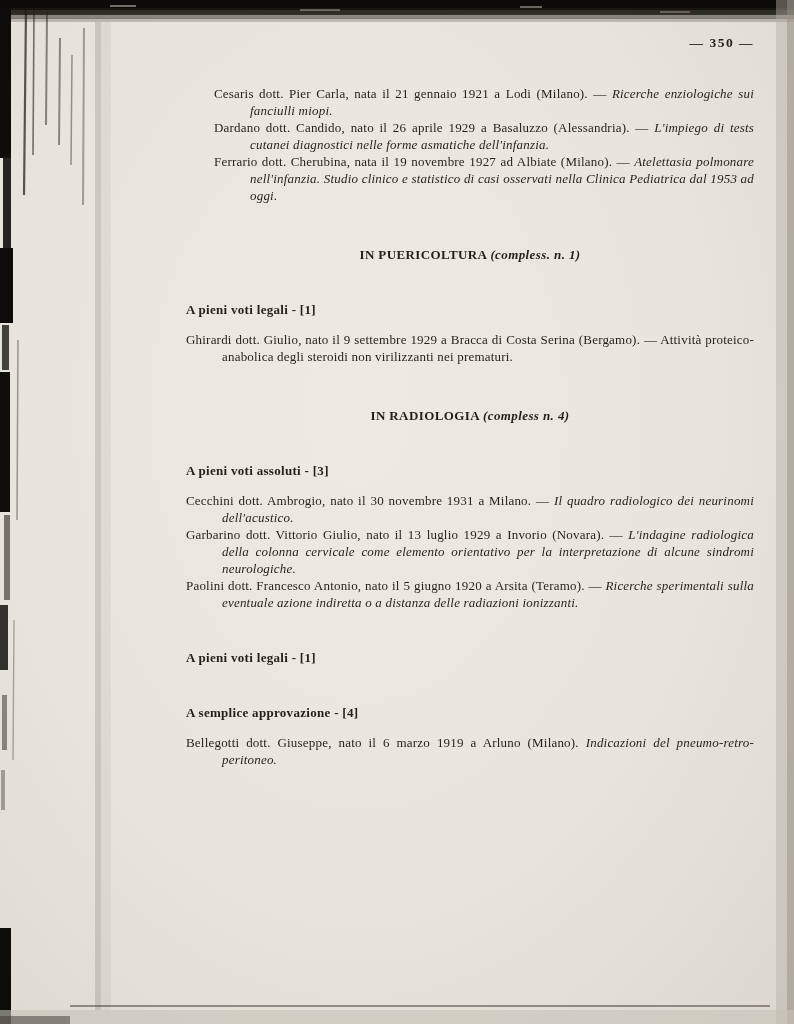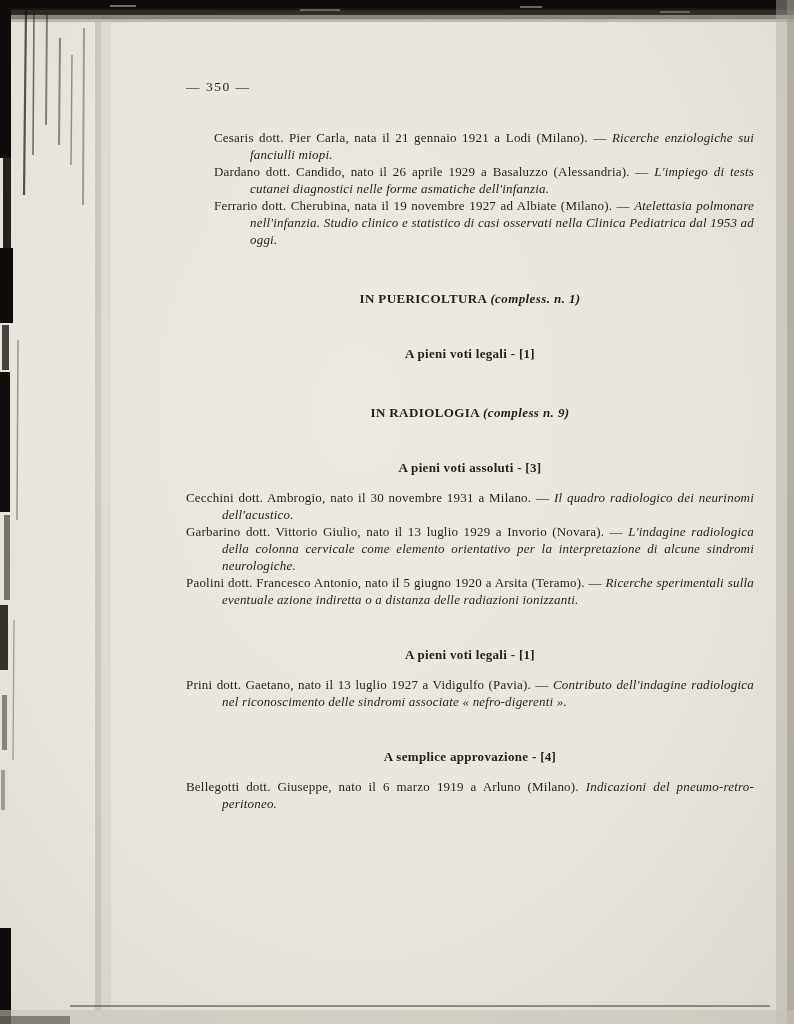--- a/index.html
+++ b/index.html
@@ -24,44 +24,44 @@
   .content {
     position: relative;
     z-index: 2;
     margin-left: 186px;
     margin-right: 40px;
     color: #241f19;
     font-size: 13px;
     line-height: 17px;
   }
   .page-number {
-    text-align: left;
-    padding-top: 78px;
-    font-weight: normal;
+    text-align: right;
+    padding-top: 34px;
+    font-weight: bold;
     letter-spacing: 1.5px;
     font-size: 13.5px;
   }
   .entries-top { margin-top: 34px; margin-left: 28px; }
   .entry {
     padding-left: 36px;
     text-indent: -36px;
     text-align: justify;
     letter-spacing: 0.2px;
   }
   .entry em, .heading-note { font-style: italic; }
   .section-heading {
     text-align: center;
     font-size: 13px;
     font-weight: bold;
     margin-top: 42px;
     letter-spacing: 0.4px;
   }
   .section-heading .heading-note { margin-left: 3px; }
   .subheading {
-    text-align: center;
+    text-align: left;
     font-size: 13px;
     font-weight: bold;
     margin-top: 38px;
     margin-bottom: 13px;
     letter-spacing: 0.3px;
   }
 </style>
 </head>
 <body>
 
@@ -115,34 +115,34 @@
 
     <div class="entries-top">
       <p class="entry"><span>Cesaris dott. Pier Carla, nata il 21 gennaio 1921 a Lodi (Milano). — </span><em>Ricerche enziologiche sui fanciulli miopi.</em></p>
       <p class="entry"><span>Dardano dott. Candido, nato il 26 aprile 1929 a Basaluzzo (Alessandria). — </span><em>L'impiego di tests cutanei diagnostici nelle forme asmatiche dell'infanzia.</em></p>
       <p class="entry"><span>Ferrario dott. Cherubina, nata il 19 novembre 1927 ad Albiate (Milano). — </span><em>Atelettasia polmonare nell'infanzia. Studio clinico e statistico di casi osservati nella Clinica Pediatrica dal 1953 ad oggi.</em></p>
     </div>
 
     <h2 class="section-heading"><span>IN PUERICOLTURA</span><em class="heading-note">(compless. n. 1)</em></h2>
 
     <h3 class="subheading">A pieni voti legali - [1]</h3>
+    <div>
+      <p class="entry"><span>Ghirardi dott. Giulio, nato il 9 settembre 1929 a Bracca di Costa Serina (Bergamo). — Attività proteico-anabolica degli steroidi non virilizzanti nei prematuri.</span><em></em></p>
+    </div>
 
-    <h2 class="section-heading"><span>IN RADIOLOGIA</span><em class="heading-note">(compless n. 9)</em></h2>
+    <h2 class="section-heading"><span>IN RADIOLOGIA</span><em class="heading-note">(compless n. 4)</em></h2>
 
     <h3 class="subheading">A pieni voti assoluti - [3]</h3>
     <div>
       <p class="entry"><span>Cecchini dott. Ambrogio, nato il 30 novembre 1931 a Milano. — </span><em>Il quadro radiologico dei neurinomi dell'acustico.</em></p>
       <p class="entry"><span>Garbarino dott. Vittorio Giulio, nato il 13 luglio 1929 a Invorio (Novara). — </span><em>L'indagine radiologica della colonna cervicale come elemento orientativo per la interpretazione di alcune sindromi neurologiche.</em></p>
       <p class="entry"><span>Paolini dott. Francesco Antonio, nato il 5 giugno 1920 a Arsita (Teramo). — </span><em>Ricerche sperimentali sulla eventuale azione indiretta o a distanza delle radiazioni ionizzanti.</em></p>
     </div>
 
     <h3 class="subheading">A pieni voti legali - [1]</h3>
-    <div>
-      <p class="entry"><span>Prini dott. Gaetano, nato il 13 luglio 1927 a Vidigulfo (Pavia). — </span><em>Contributo dell'indagine radiologica nel riconoscimento delle sindromi associate « nefro-digerenti ».</em></p>
-    </div>
 
     <h3 class="subheading">A semplice approvazione - [4]</h3>
     <div>
       <p class="entry"><span>Bellegotti dott. Giuseppe, nato il 6 marzo 1919 a Arluno (Milano). </span><em>Indicazioni del pneumo-retro-peritoneo.</em></p>
     </div>
 
   </div>
 </div>
 
 </body></html>

